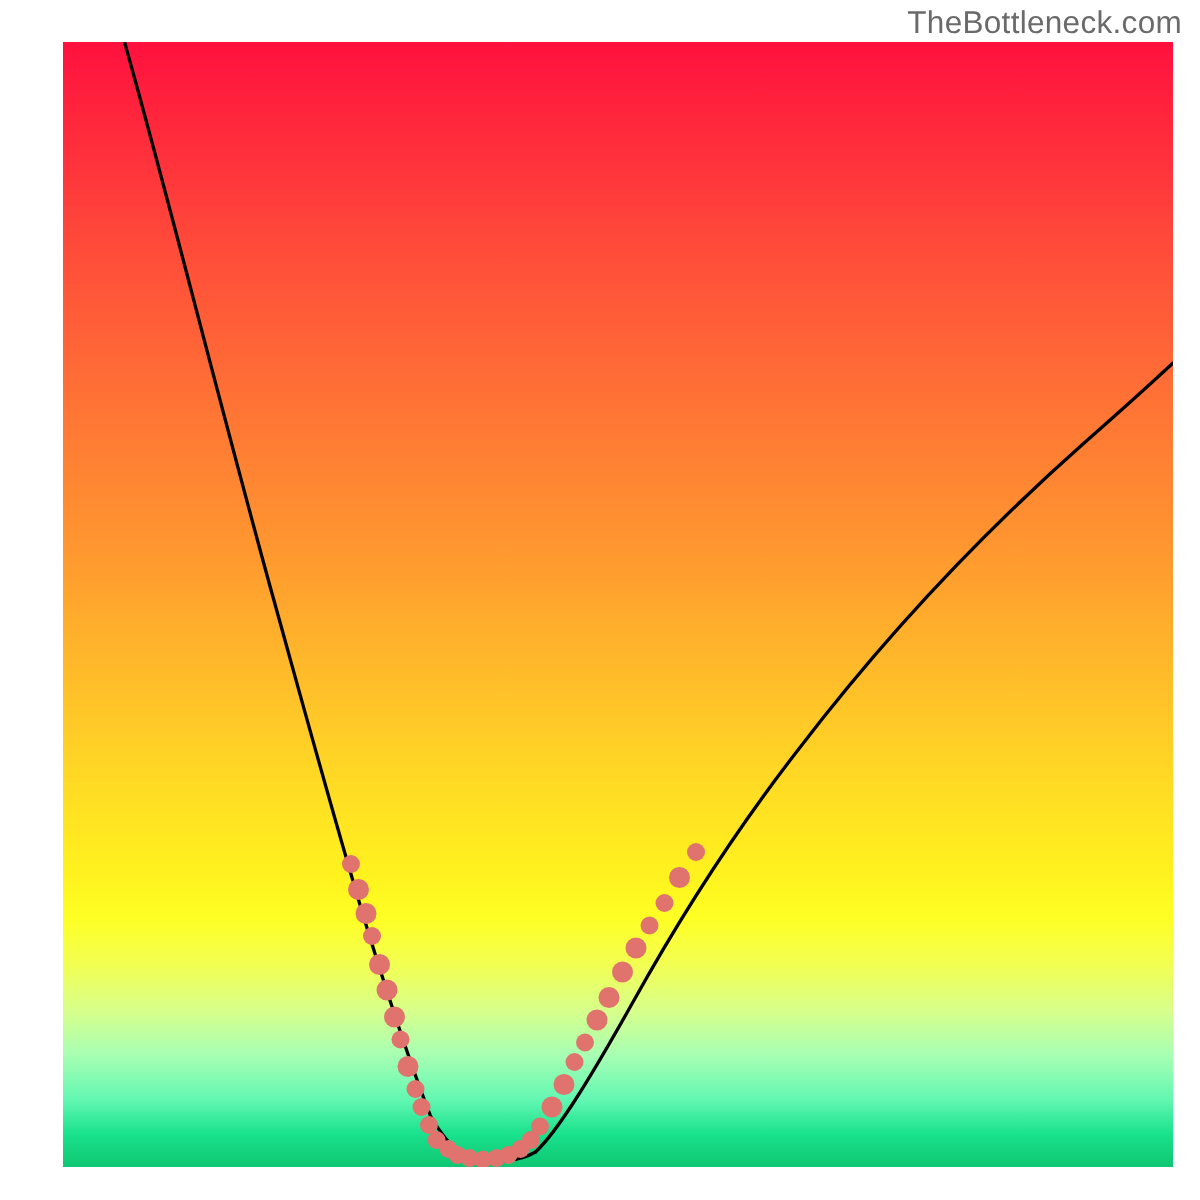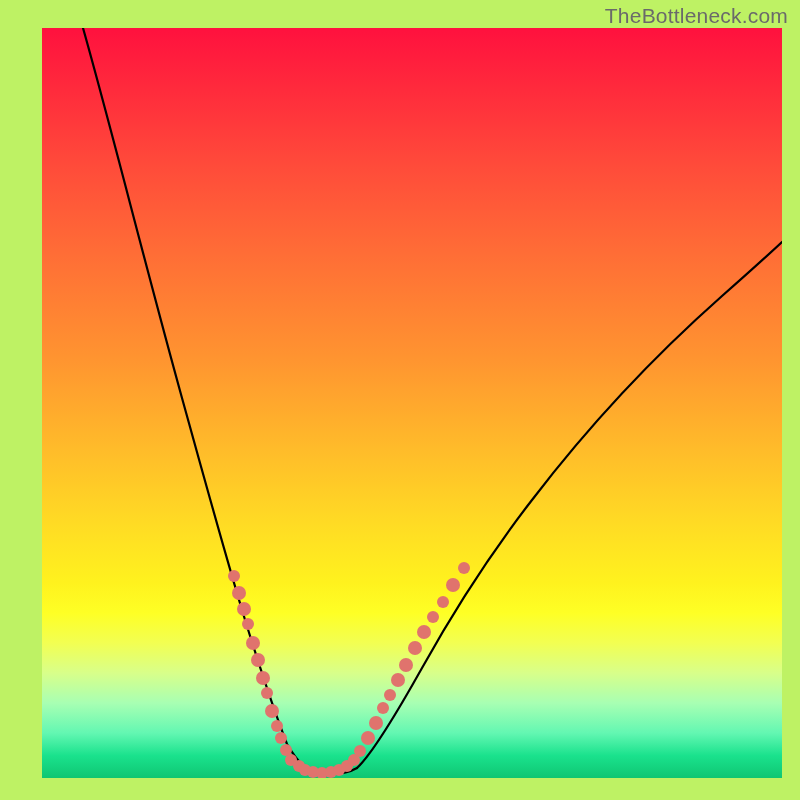--- a/index.html
+++ b/index.html
@@ -10,21 +10,21 @@
     background: #000;
     overflow: hidden;
     font-family: Arial, Helvetica, sans-serif;
   }
   .frame {
     position: absolute;
     left: 0;
     top: 0;
     width: 800px;
     height: 800px;
-    background: #bef264;
+    background: #ffffff;
   }
   .plot-area {
     position: absolute;
     left: 42px;
     top: 28px;
     width: 740px;
     height: 750px;
     background: linear-gradient(to bottom,
       #ff113e 0%,
       #ff2a3c 8%,

